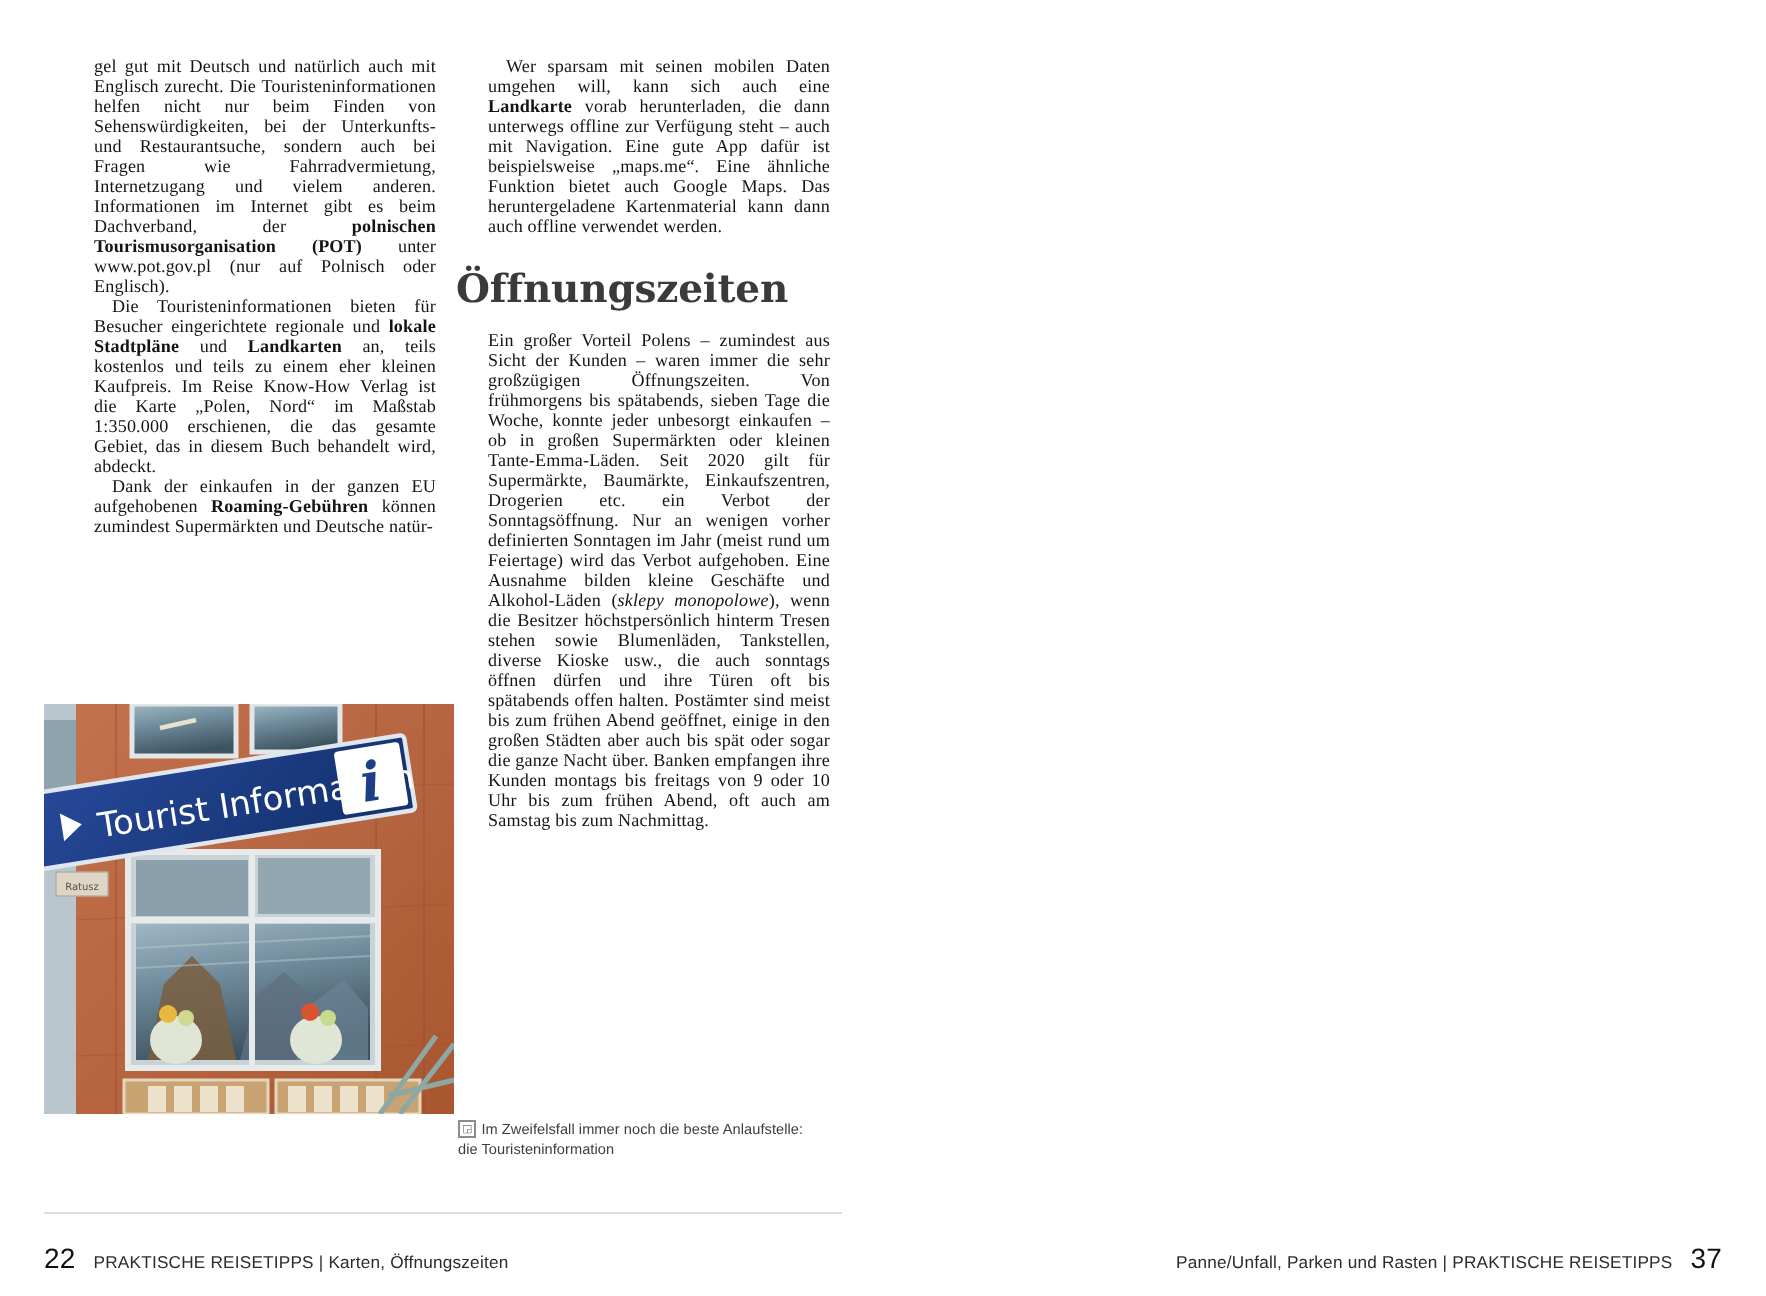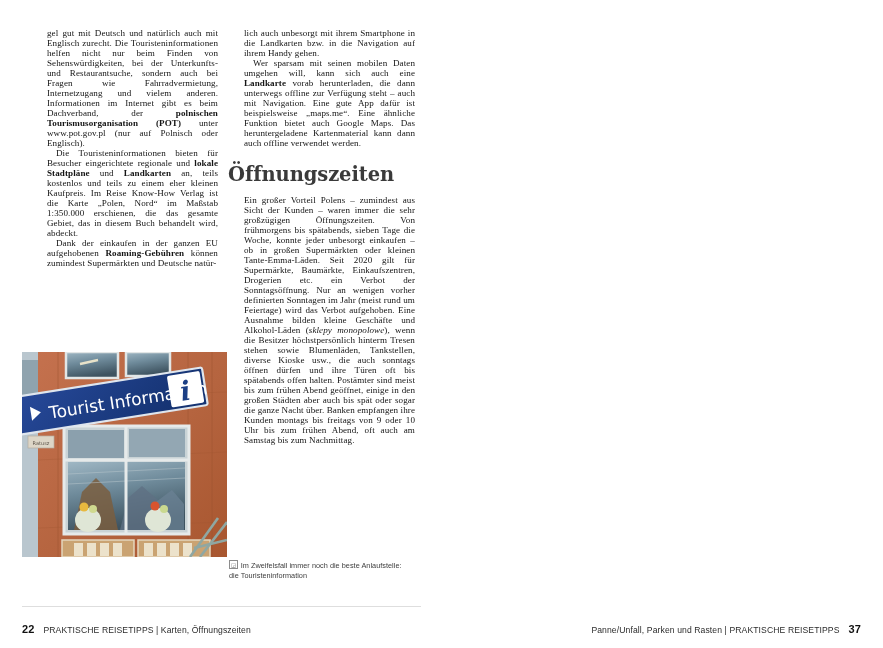--- a/index.html
+++ b/index.html
@@ -83,21 +83,21 @@
 
   .footer{
     position:absolute;top:624px;
     font-family:"Liberation Sans", sans-serif;
     font-size:8.6px;
     line-height:11px;
     color:#2b2b2b;
     letter-spacing:0.012em;
     white-space:nowrap;
   }
-  .footer .pgnum{font-weight:bold;font-size:11px;color:#111;text-align:center;}
+  .footer .pgnum{font-weight:normal;font-size:14px;color:#111;text-align:center;}
   .footer-left{left:22px;}
   .footer-left .pgnum{margin-right:9px;}
   .footer-right{right:22px;text-align:right;}
   .footer-right .pgnum{margin-left:9px;}
 </style>
 </head>
 <body>
 
 <div class="spread">
 
@@ -106,21 +106,20 @@
     <div class="col colA">
       <p><span>gel gut mit Deutsch und natürlich auch mit Englisch zurecht. Die Touristeninformationen helfen nicht nur beim Finden von Sehenswürdigkeiten, bei der Unterkunfts- und Restaurantsuche, sondern auch bei Fragen wie Fahrradvermietung, Internetzugang und vielem anderen. Informationen im Internet gibt es beim Dachverband, der </span><b>polnischen Tourismusorganisation (POT)</b><span> unter www.pot.gov.pl (nur auf Polnisch oder Englisch).</span></p>
 
 
       <p class="indent"><span>Die Touristeninformationen bieten für Besucher eingerichtete regionale und </span><b>lokale Stadtpläne</b><span> und </span><b>Landkarten</b><span> an, teils kostenlos und teils zu einem eher kleinen Kaufpreis. Im Reise Know-How Verlag ist die Karte „Polen, Nord“ im Maßstab 1:350.000 erschienen, die das gesamte Gebiet, das in diesem Buch behandelt wird, abdeckt.</span></p>
 
       <p class="indent"><span>Dank der einkaufen in der ganzen EU aufgehobenen </span><b>Roaming-Gebühren</b><span> können zumindest Supermärkten und Deutsche natür-</span></p>
     </div>
 
     <div class="col colB">
-      <p>lich auch unbesorgt mit ihrem Smartphone in die Landkarten bzw. in die Navigation auf ihrem Handy gehen.</p>
 
       <p class="indent"><span>Wer sparsam mit seinen mobilen Daten umgehen will, kann sich auch eine </span><b>Landkarte</b><span> vorab herunterladen, die dann unterwegs offline zur Verfügung steht – auch mit Navigation. Eine gute App dafür ist beispielsweise „maps.me“. Eine ähnliche Funktion bietet auch Google Maps. Das heruntergeladene Kartenmaterial kann dann auch offline verwendet werden.</span></p>
 
       <h2 class="h2-gap2">Öffnungszeiten</h2>
 
       <p><span>Ein großer Vorteil Polens – zumindest aus Sicht der Kunden – waren immer die sehr großzügigen Öffnungszeiten. Von frühmorgens bis spätabends, sieben Tage die Woche, konnte jeder unbesorgt einkaufen – ob in großen Supermärkten oder kleinen Tante-Emma-Läden. Seit 2020 gilt für Supermärkte, Baumärkte, Einkaufszentren, Drogerien etc. ein Verbot der Sonntagsöffnung. Nur an wenigen vorher definierten Sonntagen im Jahr (meist rund um Feiertage) wird das Verbot aufgehoben. Eine Ausnahme bilden kleine Geschäfte und Alkohol-Läden (</span><i>sklepy monopolowe</i><span>), wenn die Besitzer höchstpersönlich hinterm Tresen stehen sowie Blumenläden, Tankstellen, diverse Kioske usw., die auch sonntags öffnen dürfen und ihre Türen oft bis spätabends offen halten. Postämter sind meist bis zum frühen Abend geöffnet, einige in den großen Städten aber auch bis spät oder sogar die ganze Nacht über. Banken empfangen ihre Kunden montags bis freitags von 9 oder 10 Uhr bis zum frühen Abend, oft auch am Samstag bis zum Nachmittag.</span></p>
     </div>
 
     <div class="photo photo-left">
       <svg width="205" height="205" viewBox="0 0 205 205">

